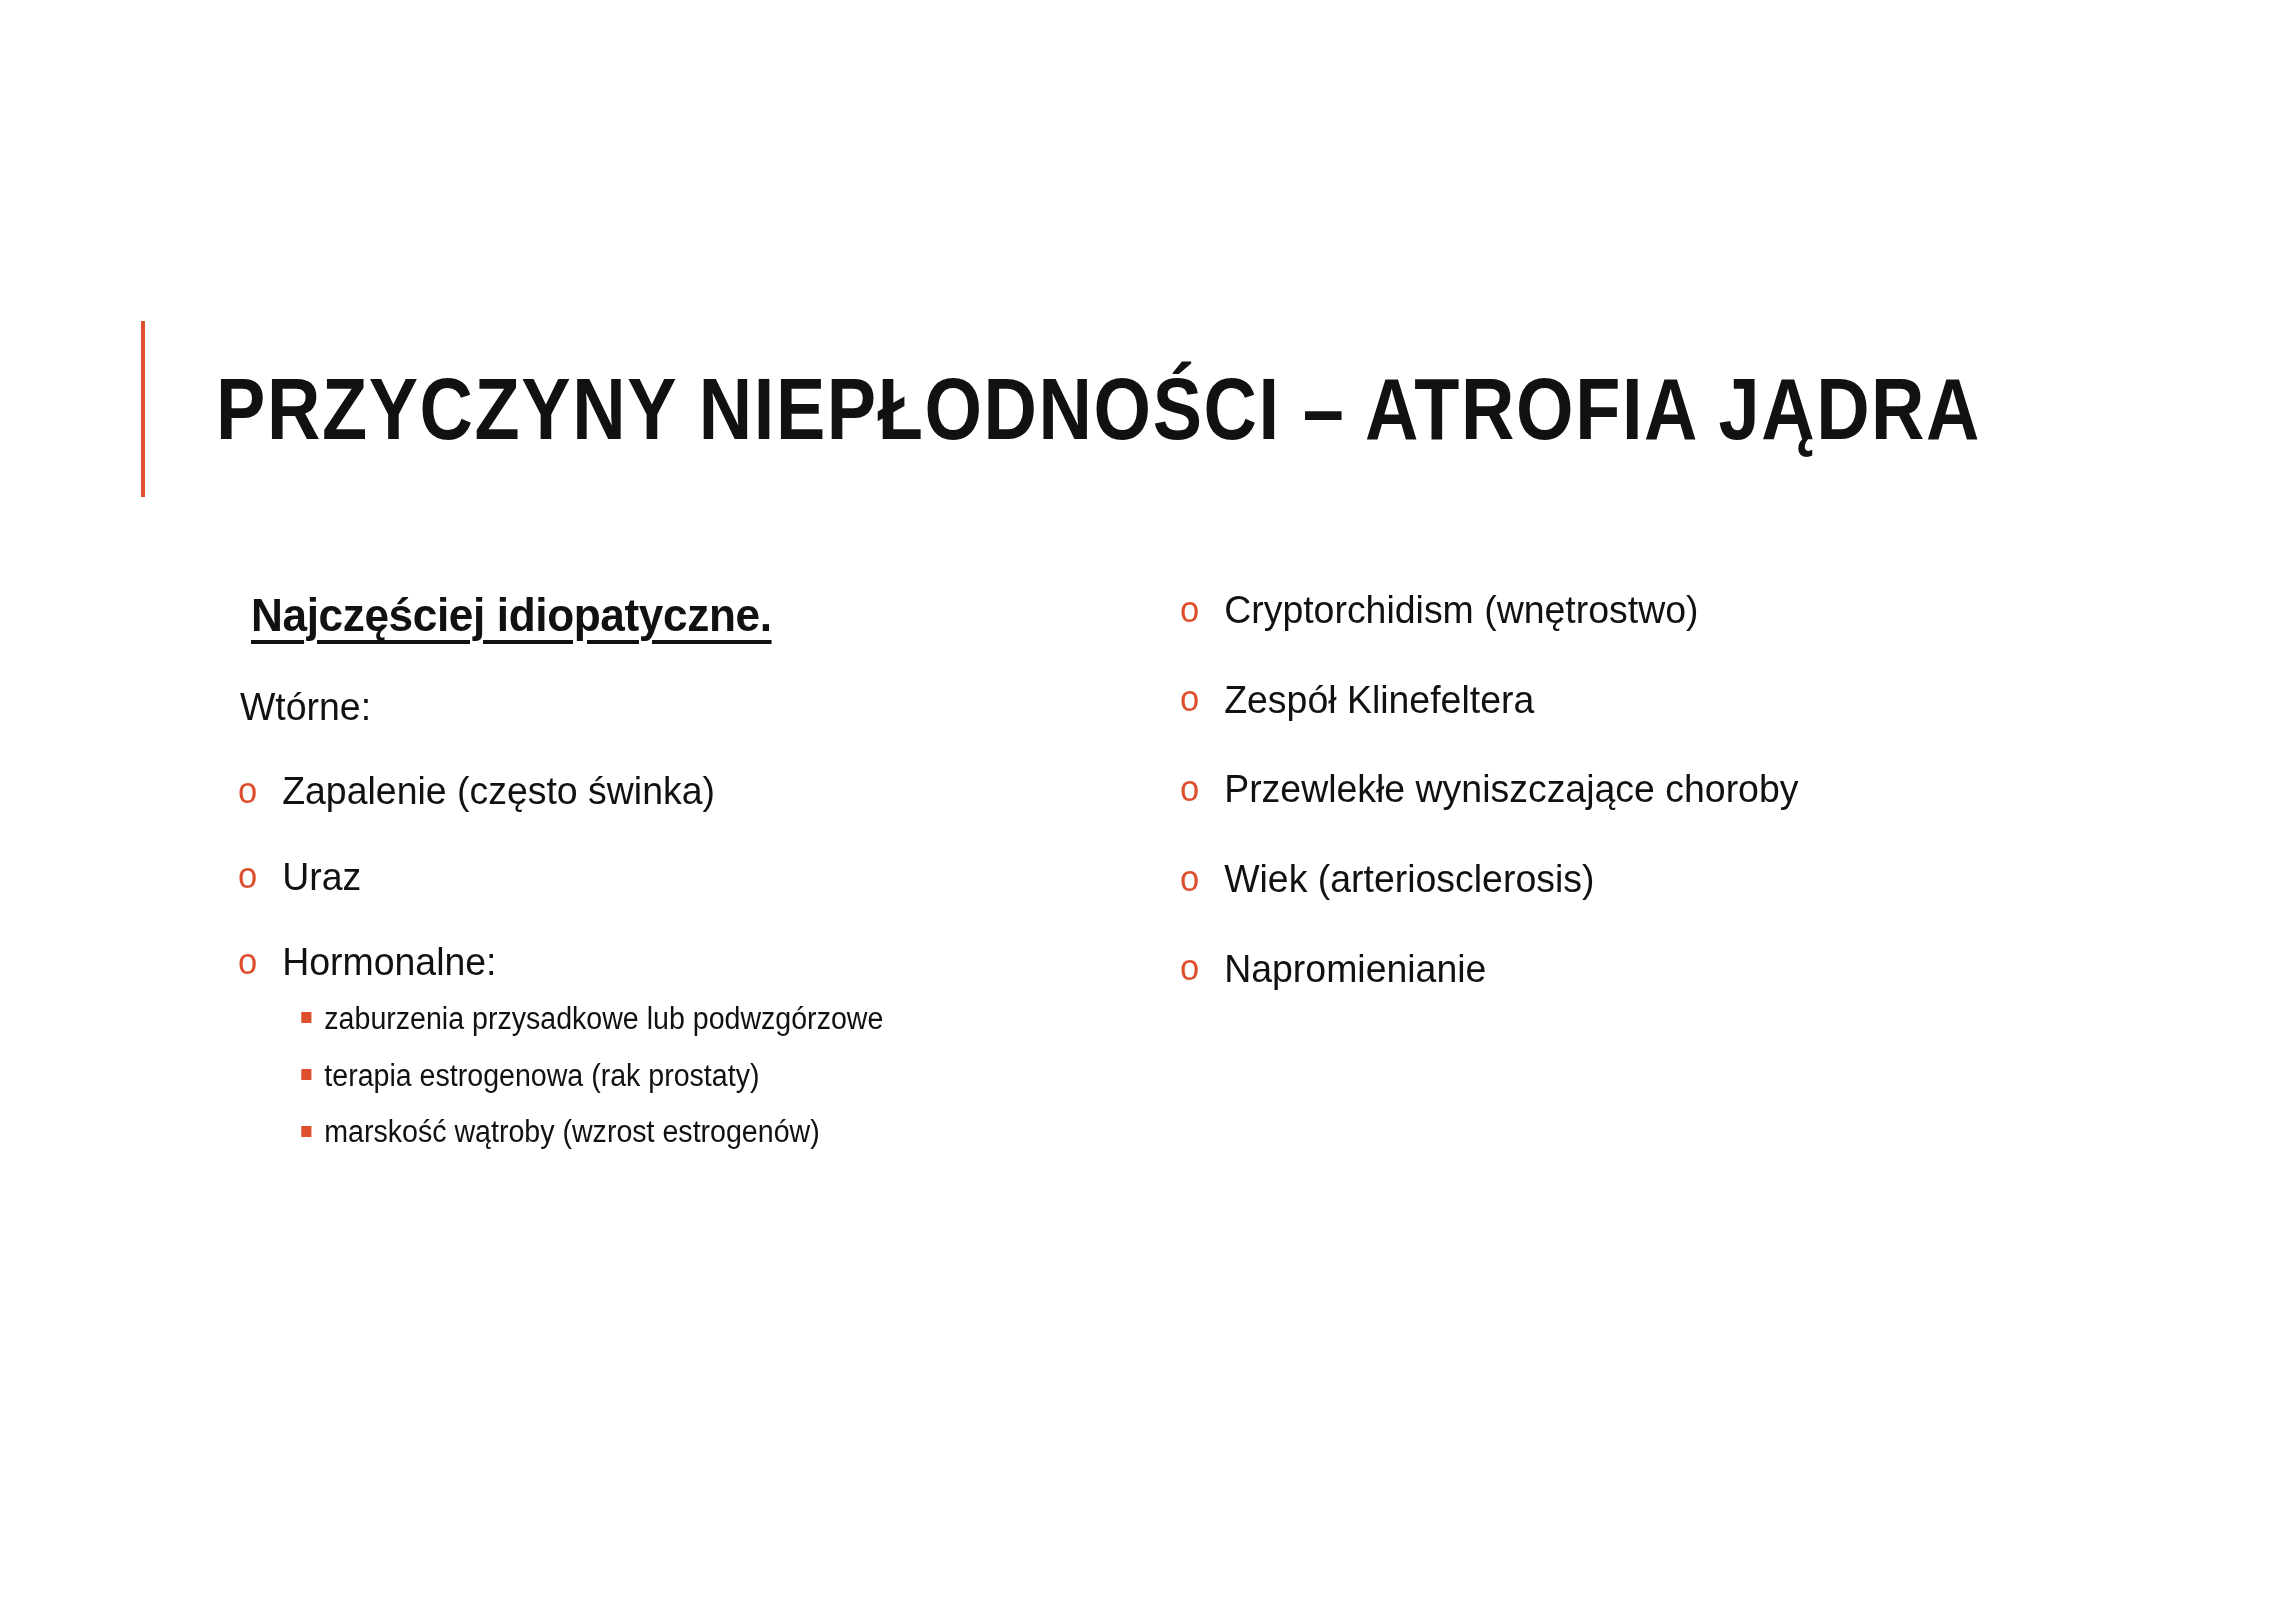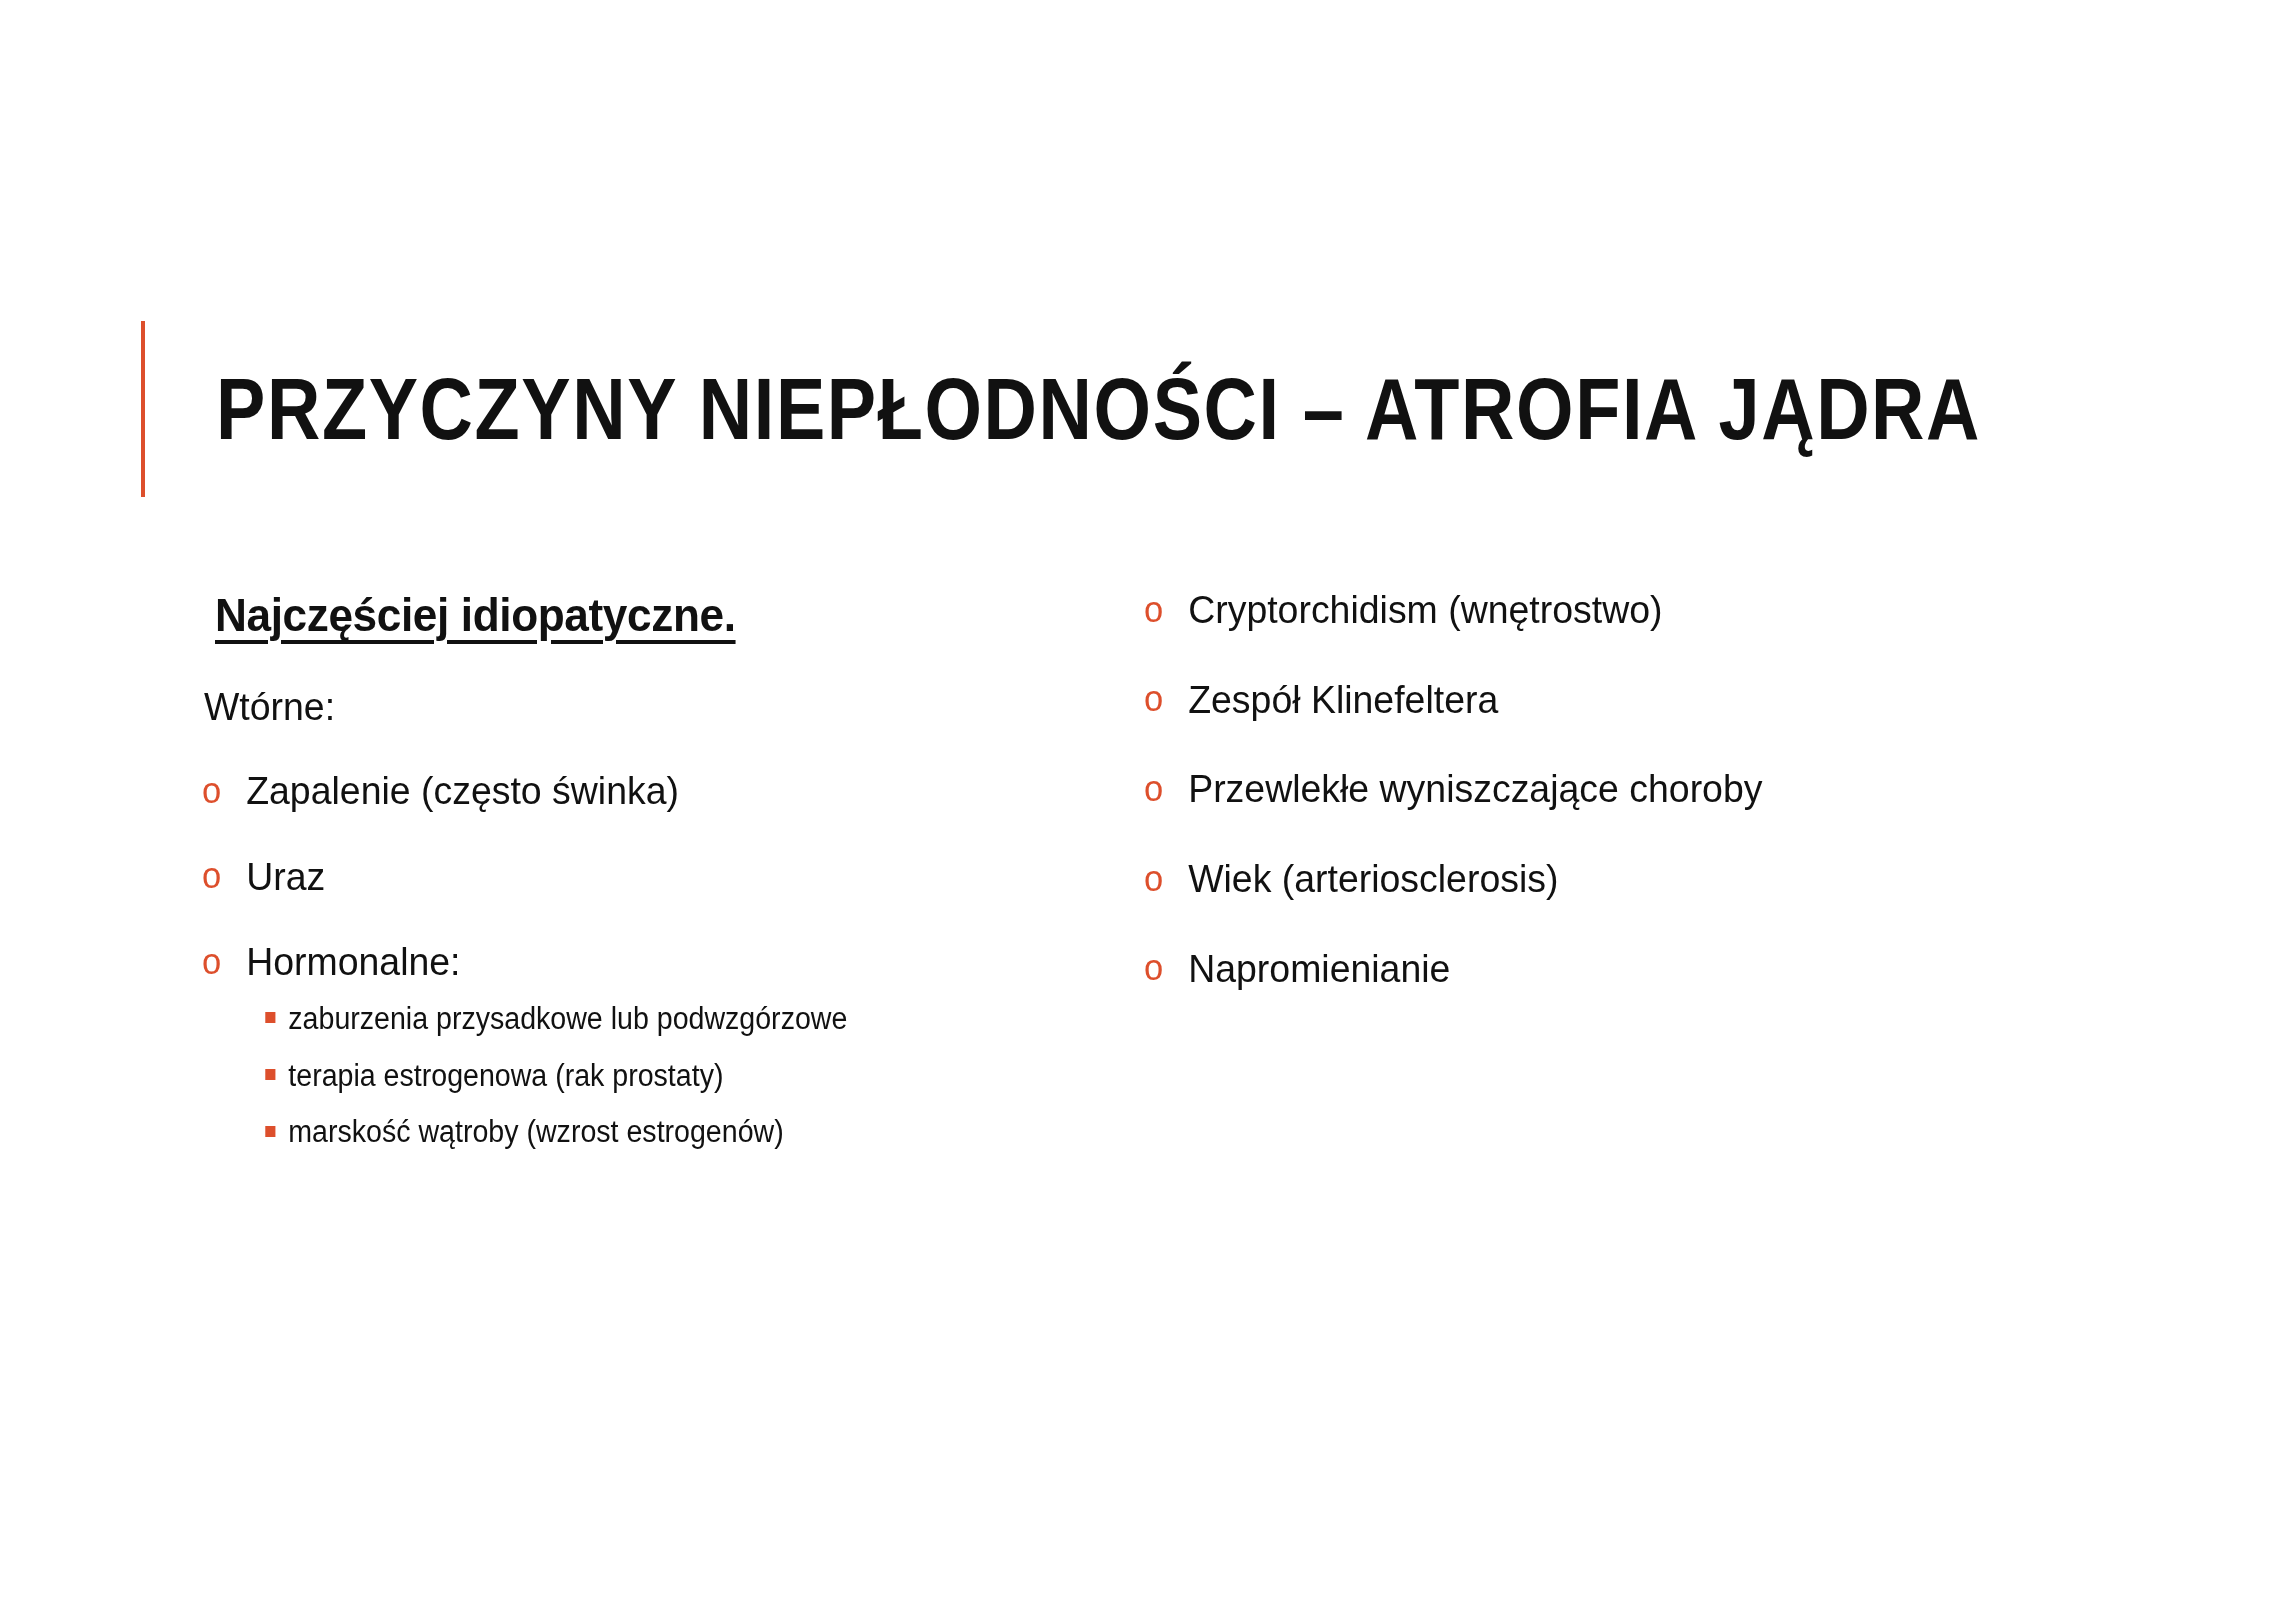--- a/index.html
+++ b/index.html
@@ -50,20 +50,21 @@
     white-space: nowrap;
     transform: scaleX(0.84);
     transform-origin: left center;
     line-height: 1;
   }
 
   
   .column {
     position: absolute;
     top: 588px;
+    margin-left: 36px;
   }
   #left-column {
     left: 202px;
     width: 878px;
   }
   #right-column {
     left: 1144px;
     width: 967px;
   }
 

